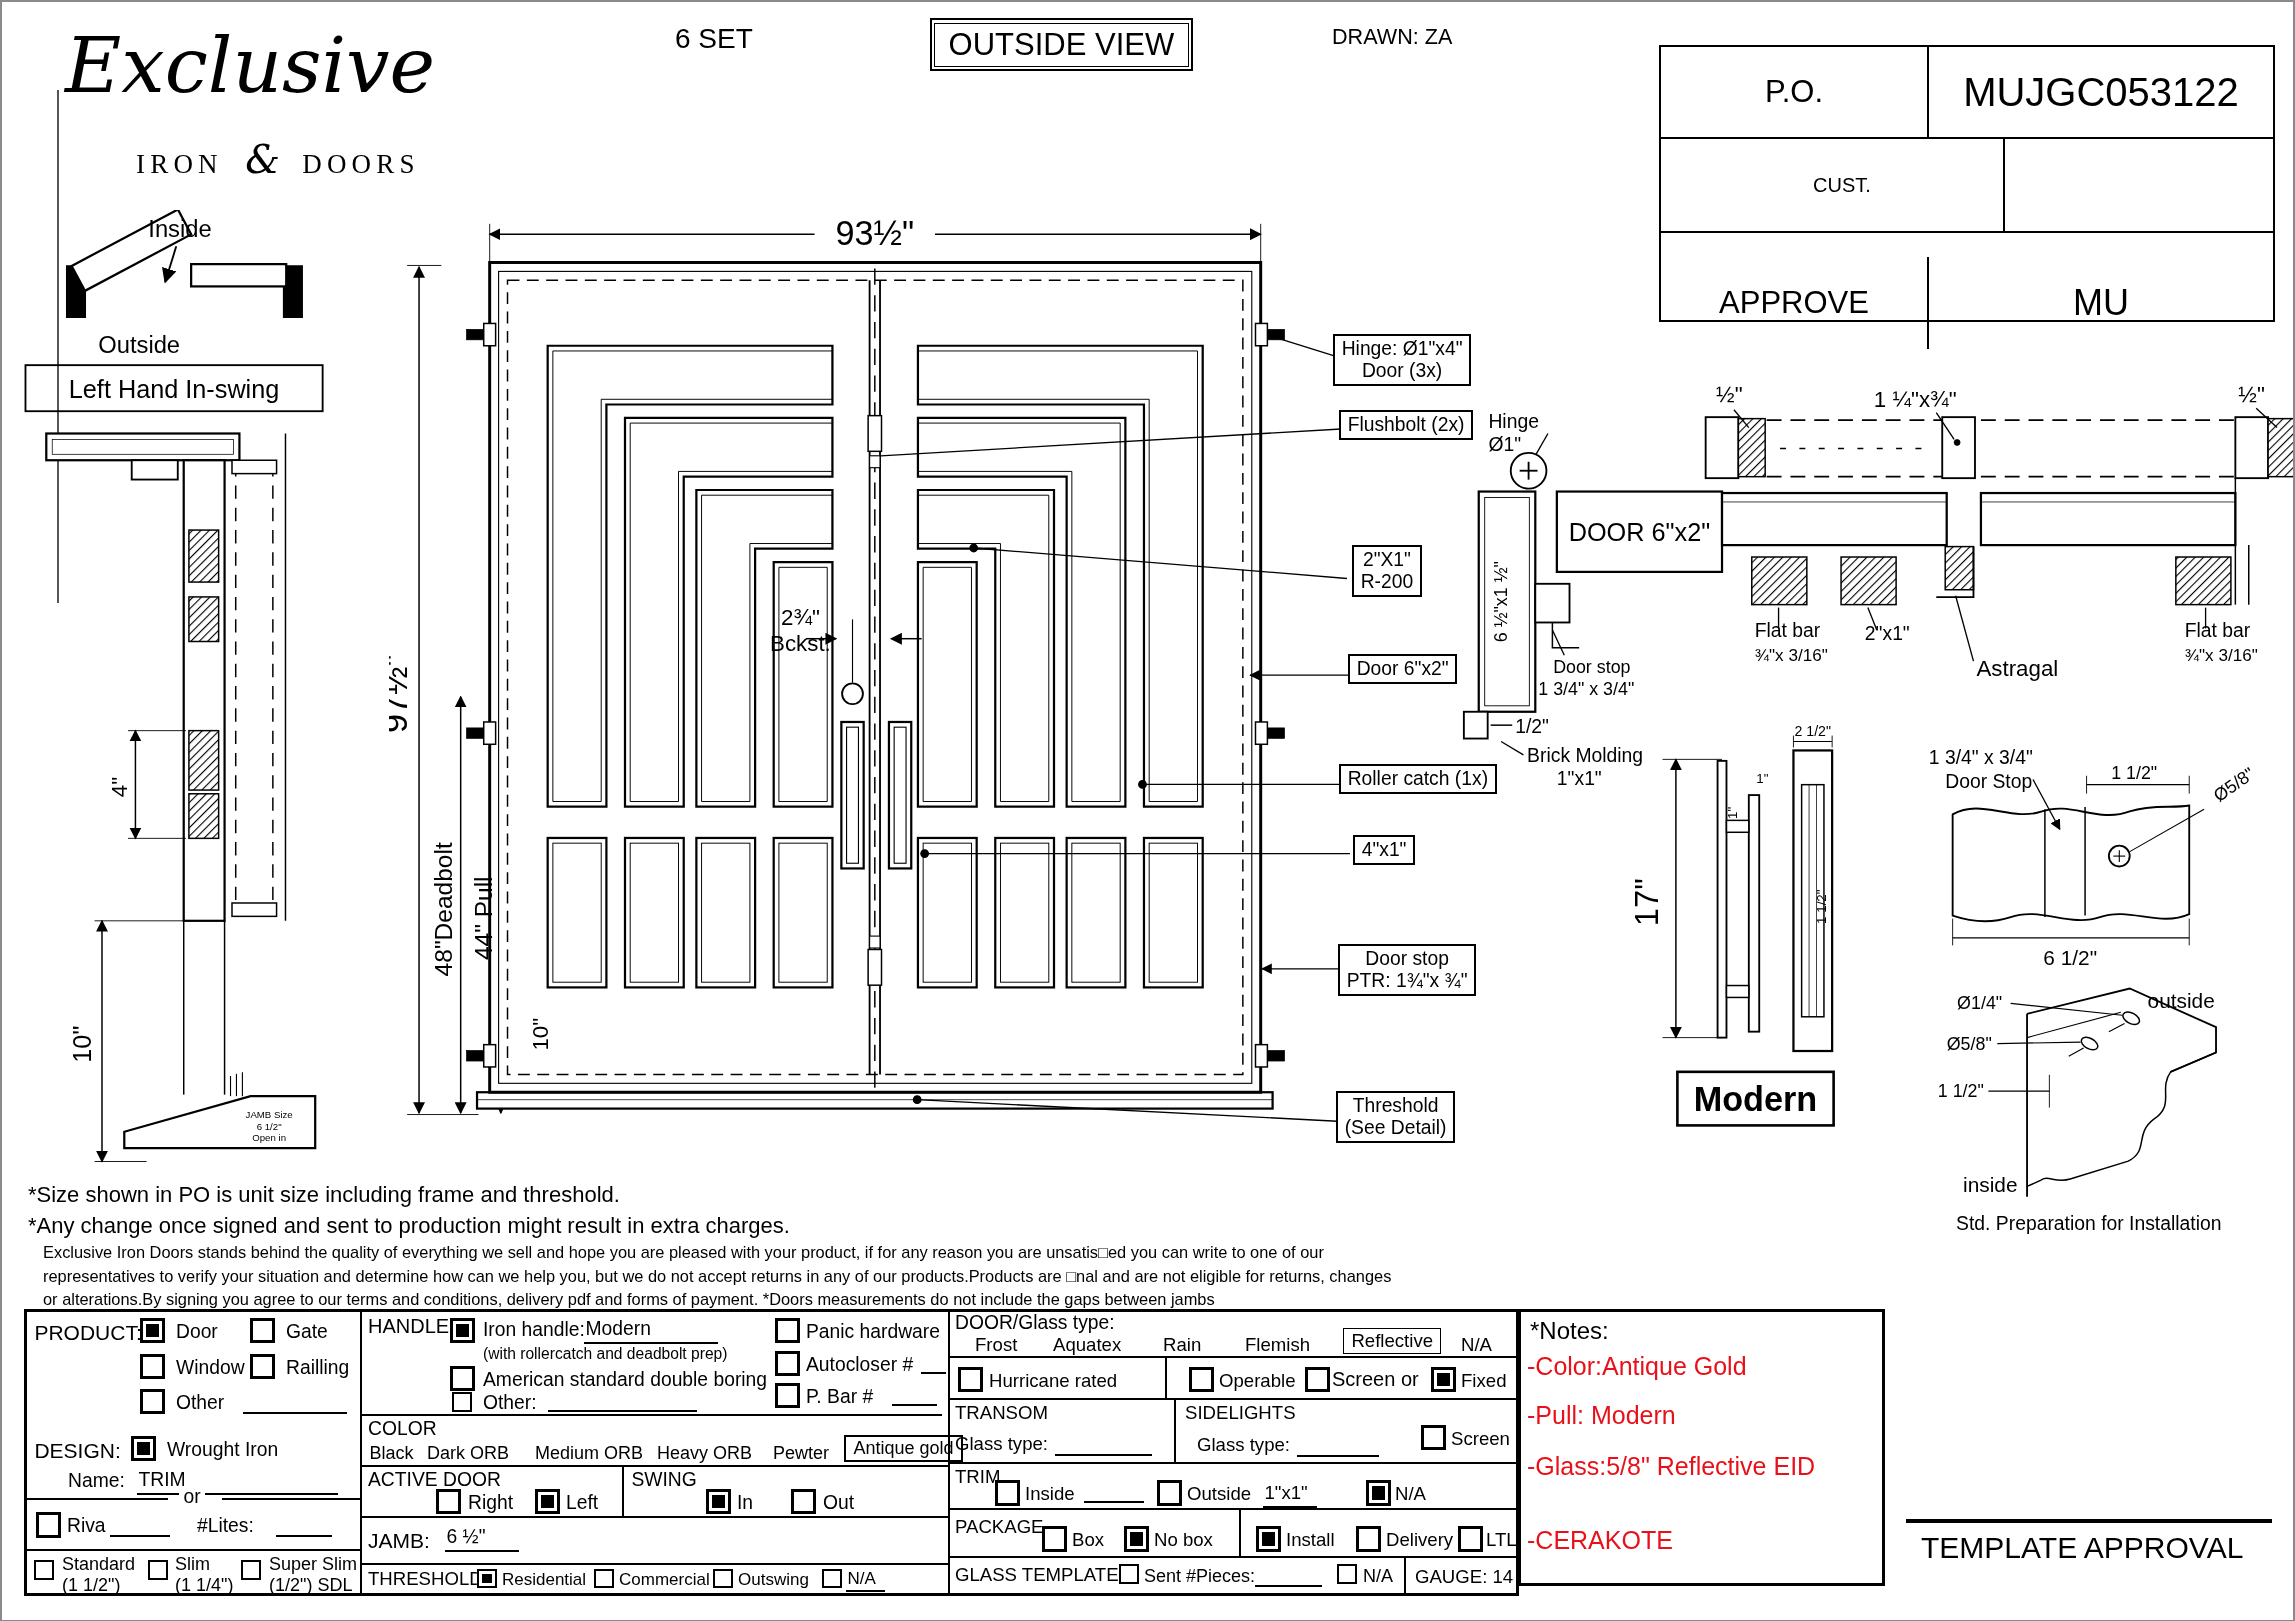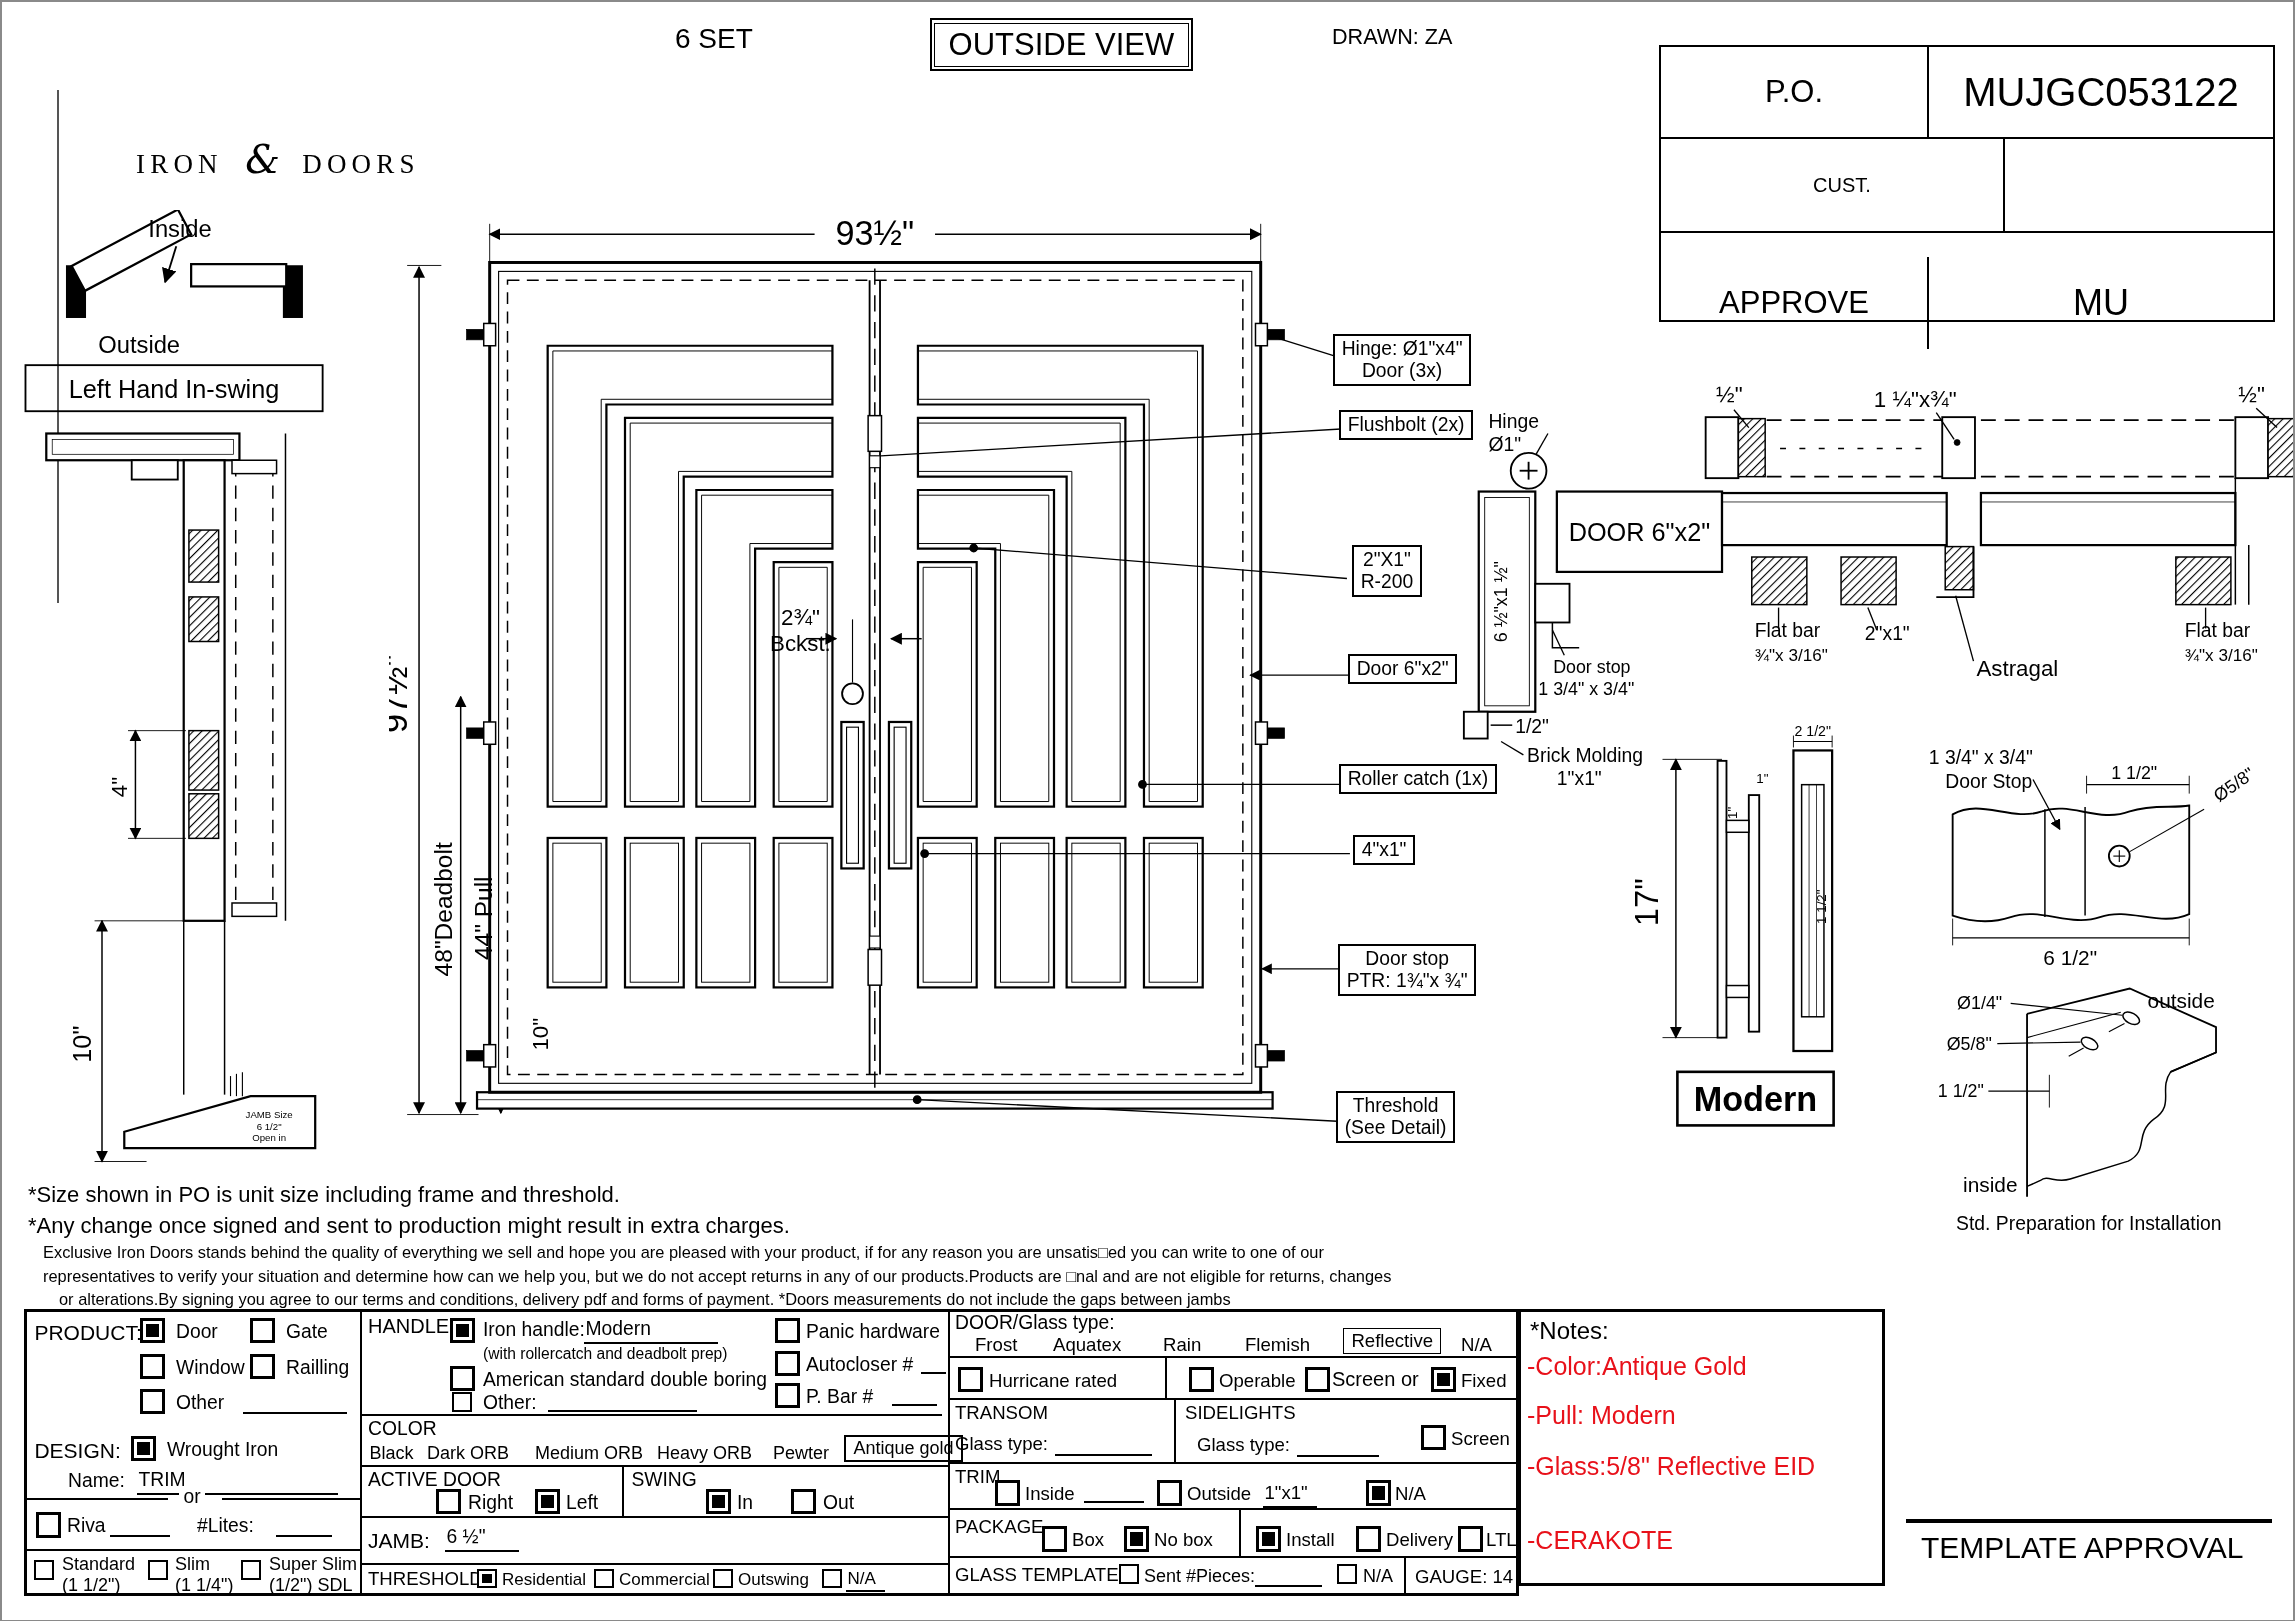--- a/index.html
+++ b/index.html
@@ -19,20 +19,21 @@
   .boxed{border:2.2px solid #000;padding:0.7px 7.4px;display:inline-block;}
   svg text{font-family:"Liberation Sans",sans-serif;}
   .red{color:#e8111a;}
 </style>
 </head>
 <body>
 
 <div id="sheet">
 
   <div class="a" style="left:55px;top:88px;width:2.2px;height:513px;background:#555;"></div>
+  <div class="a" style="left:63px;top:19.3px;font-family:'DejaVu Serif',serif;font-style:italic;font-size:77px;">Exclusive</div>
   <div class="a" style="left:134px;top:135px;font-family:'Liberation Serif',serif;font-size:27px;letter-spacing:5.2px;">
     <span>IRON</span>
     <span style="font-family:'DejaVu Serif',serif;font-style:italic;font-size:39px;letter-spacing:0;margin:0 10.4px;">&amp;</span>
     <span>DOORS</span>
   </div>
   <div class="a" style="left:673px;top:21px;font-size:28px;">6 SET</div>
   <div class="a" style="left:928px;top:16.4px;border:2.2px solid #000;padding:2.2px;">
     <div style="border:1.5px solid #000;padding:3px 13.4px;font-size:31px;">OUTSIDE VIEW</div>
   </div>
   <div class="a" style="left:1330px;top:22px;font-size:21.6px;">DRAWN: ZA</div>
@@ -395,21 +396,21 @@
     <text x="642" y="972" font-size="24">1 1/2"</text>
     <text x="924" y="852" font-size="28">outside</text>
     <text x="676" y="1100" font-size="28">inside</text>
     <text x="845" y="1150" font-size="26" text-anchor="middle">Std. Preparation for Installation</text>
   </svg>
 
   <div class="a" style="left:26px;top:1180px;font-size:22px;">*Size shown in PO is unit size including frame and threshold.</div>
   <div class="a" style="left:26px;top:1211px;font-size:22px;">*Any change once signed and sent to production might result in extra charges.</div>
   <div class="a" style="left:41px;top:1241px;font-size:16.4px;">Exclusive Iron Doors stands behind the quality of everything we sell and hope you are pleased with your product, if for any reason you are unsatis□ed you can write to one of our</div>
   <div class="a" style="left:41px;top:1265px;font-size:16.4px;">representatives to verify your situation and determine how can we help you, but we do not accept returns in any of our products.Products are □nal and are not eligible for returns, changes</div>
-  <div class="a" style="left:41px;top:1288px;font-size:16.4px;margin-left:16px;">or alterations.By signing you agree to our terms and conditions, delivery pdf and forms of payment. *Doors measurements do not include the gaps between jambs</div>
+  <div class="a" style="left:41px;top:1288px;font-size:16.4px;">or alterations.By signing you agree to our terms and conditions, delivery pdf and forms of payment. *Doors measurements do not include the gaps between jambs</div>
 
   <div class="a" style="left:22px;top:1307px;width:1495px;height:287px;border:3px solid #000;box-sizing:border-box;">
 
     <div class="col" style="left:0;width:335px;border-right:2.2px solid #000;">
       <div class="row" style="left:0;top:0;width:335px;height:112px;">
         <span class="lbl" style="left:7.4px;top:9px;font-size:21px;">PRODUCT:</span>
         <span class="cb on" style="left:113px;top:6px;"></span>
           <span class="lbl" style="left:149px;top:9px;">Door</span>
         <span class="cb" style="left:223px;top:6px;"></span>
           <span class="lbl" style="left:259px;top:9px;">Gate</span>

